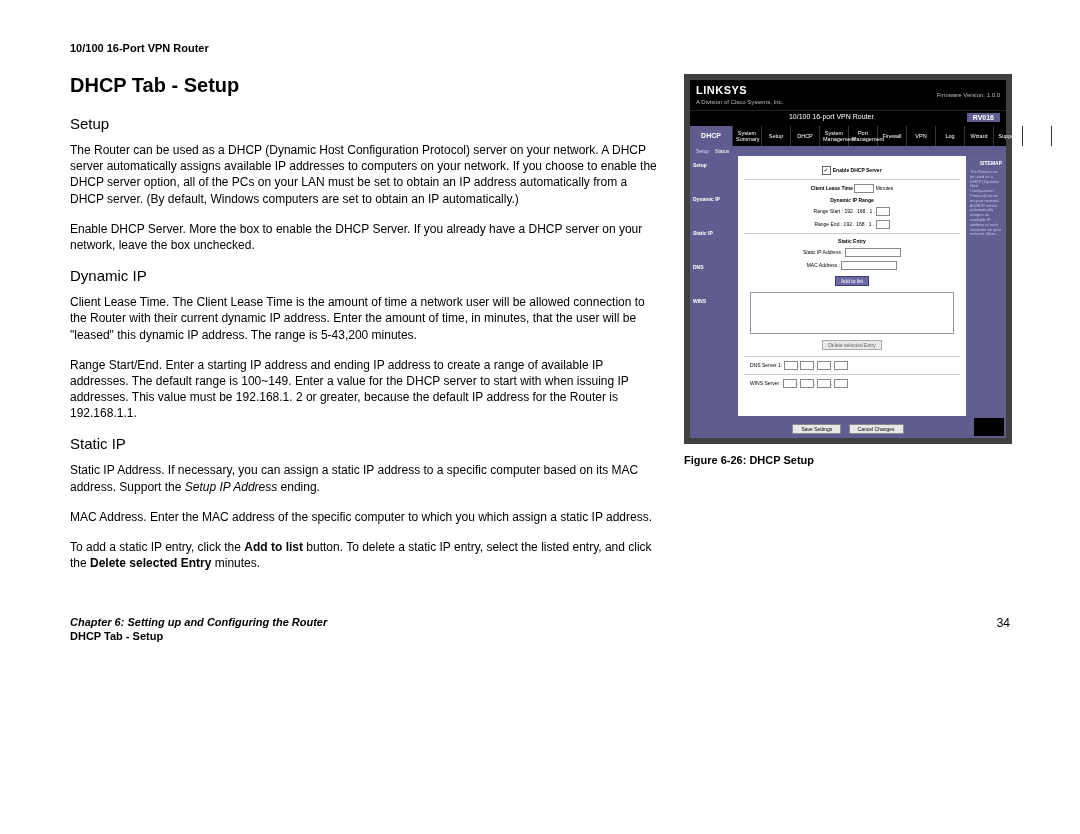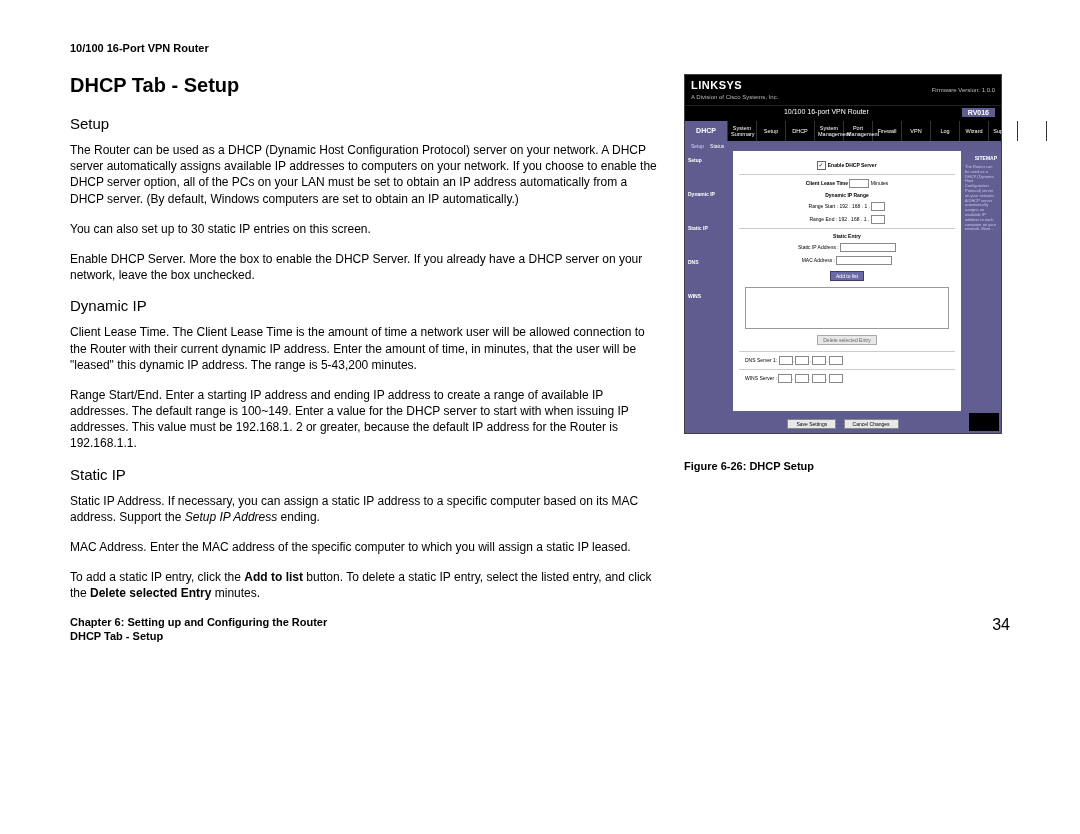--- a/index.html
+++ b/index.html
@@ -41,43 +41,43 @@
     margin: 14px 0 10px 0;
   }
   p.body {
     font-size: 12px;
     line-height: 1.35;
     margin: 0 0 14px 0;
   }
   .figure-caption {
     font-weight: bold;
     font-size: 11px;
-    margin-top: 26px;
+    margin-top: 10px;
     text-align: left;
   }
   .footer {
     position: absolute;
     left: 70px;
     right: 70px;
     bottom: 28px;
     font-size: 11px;
   }
-  .footer .chapter { font-weight: bold; }
+  .footer .chapter { font-weight: bold; font-style: italic; }
   .footer .section-line { font-weight: bold; display: block; margin-top: 2px; }
   .footer .page-num {
     position: absolute;
     right: 0;
     top: 0;
-    font-size: 16px;
+    font-size: 12px;
   }
 
   
   .router-shot {
     width: 316px;
-    border: 1px solid #404040;
+    border: 6px solid #404040;
     background: #fff;
     font-family: Arial, sans-serif;
   }
   .rs-top {
     background: #000;
     color: #fff;
     display: flex;
     align-items: center;
     justify-content: space-between;
     padding: 4px 6px;
@@ -234,32 +234,31 @@
 
   <div class="product-line">10/100 16-Port VPN Router</div>
 
   <div class="content-row">
     <div class="text-col">
 
       <h1 class="page-title">DHCP Tab - Setup</h1>
 
       <h2 class="section">Setup</h2>
       <p class="body">The Router can be used as a DHCP (Dynamic Host Configuration Protocol) server on your network. A DHCP server automatically assigns available IP addresses to computers on your network. If you choose to enable the DHCP server option, all of the PCs on your LAN must be set to obtain an IP address automatically from a DHCP server. (By default, Windows computers are set to obtain an IP automatically.)</p>
-      <p class="body">You can also set up to 30 static IP entries on this screen.</p>
       <p class="body">Enable DHCP Server. More the box to enable the DHCP Server. If you already have a DHCP server on your network, leave the box unchecked.</p>
 
       <h2 class="section">Dynamic IP</h2>
       <p class="body">Client Lease Time. The Client Lease Time is the amount of time a network user will be allowed connection to the Router with their current dynamic IP address. Enter the amount of time, in minutes, that the user will be "leased" this dynamic IP address. The range is 5-43,200 minutes.</p>
       <p class="body">Range Start/End. Enter a starting IP address and ending IP address to create a range of available IP addresses. The default range is 100~149. Enter a value for the DHCP server to start with when issuing IP addresses. This value must be 192.168.1. 2 or greater, because the default IP address for the Router is 192.168.1.1.</p>
 
       <h2 class="section">Static IP</h2>
       <p class="body">
         <span>Static IP Address. If necessary, you can assign a static IP address to a specific computer based on its MAC address. Support the </span><em>Setup IP Address</em><span> ending.</span>
       </p>
-      <p class="body">MAC Address. Enter the MAC address of the specific computer to which you will assign a static IP leased.</p>
+      <p class="body">MAC Address. Enter the MAC address of the specific computer to which you which assign a static IP address.</p>
       <p class="body">
         <span>To add a static IP entry, click the </span><b>Add to list</b><span> button. To delete a static IP entry, select the listed entry, and click the </span><b>Delete selected Entry</b><span> minutes.</span>
       </p>
     </div>
 
     <div class="figure-col">
       <div class="router-shot">
         <div class="rs-top">
           <div>
             <span class="rs-logo">LINKSYS</span><br>

